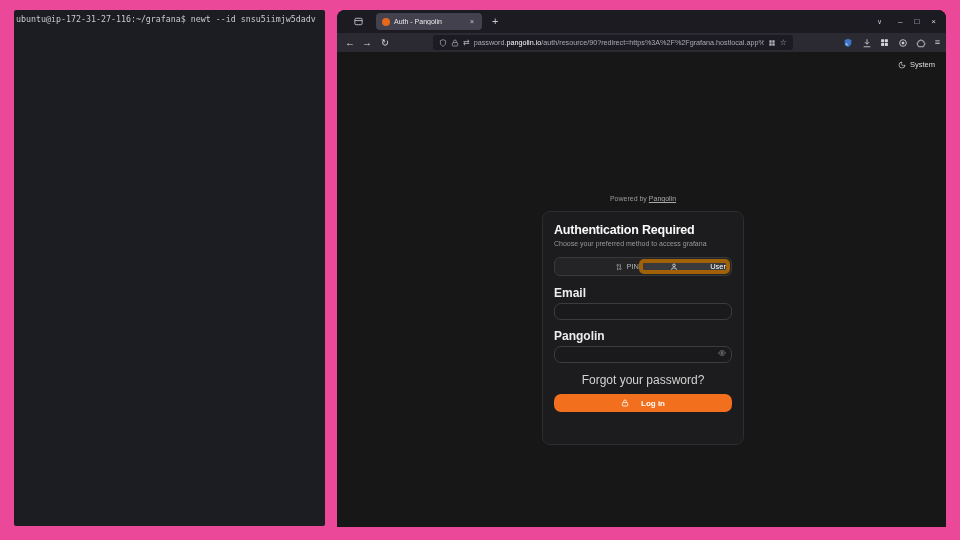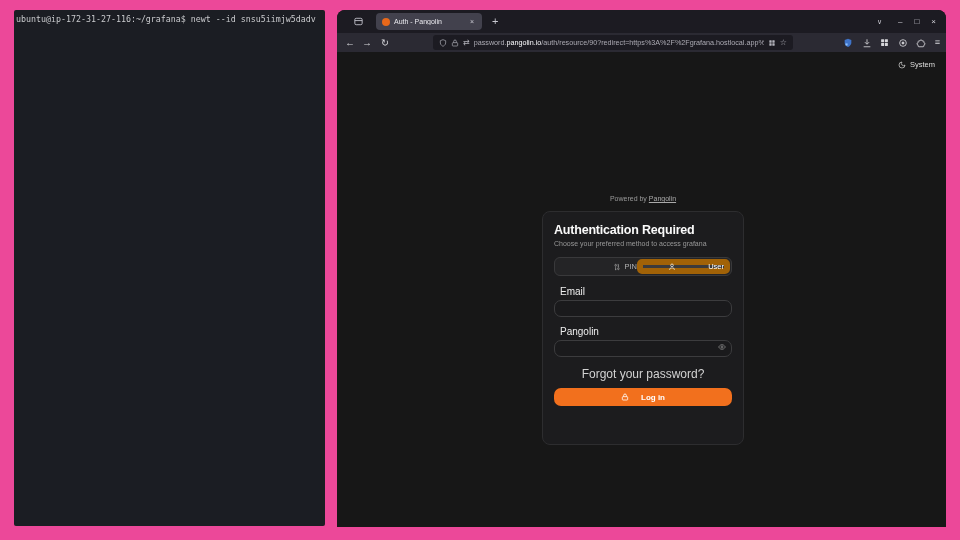--- a/index.html
+++ b/index.html
@@ -59,24 +59,24 @@
   .card { position:absolute; left:205px; top:159px; width:202px; height:234px;
           background:#1c1c1e; border:1px solid #2d2d2f; border-radius:8px;
           padding:11px; }
   .card-title { font-size:12.5px; font-weight:bold; color:#fafafa; letter-spacing:-0.2px; }
   .card-sub { margin-top:3px; font-size:7px; color:#989898; }
 
   .seg { margin-top:10px; height:19px; display:flex; background:#242426;
          border:1px solid #39393b; border-radius:6px; padding:1px; }
   .seg-item { flex:1; display:flex; align-items:center; justify-content:flex-end; gap:3px;
               font-size:7.5px; color:#b3b3b3; border-radius:5px; }
-  .seg-item.active { background:#3a3a3c; border:6px solid #a16207; color:#ffffff;gap:32px; }
-
-  .fld-label { display:block; margin-top:10px; font-size:10px; font-weight:normal;
-               color:#ededed;margin-left:6px; }
+  .seg-item.active { background:#3a3a3c; border:4px solid #a16207; color:#ffffff;gap:32px; }
+
+  .fld-label { display:block; margin-top:10px; font-size:12px; font-weight:bold;
+               color:#ededed; }
   .fld-label.pw { margin-top:9px; }
   .fld-input { margin-top:3px; width:100%; height:17px; background:#1a1a1c;
                border:1px solid #3c3c3e; border-radius:7px; color:#e5e5e5;
                font-size:8px; padding:0 6px; outline:none; }
   .pw-wrap { position:relative; }
   .eye { position:absolute; right:6px; top:6px; color:#9d9d9d; display:flex; }
 
   .forgot { margin-top:10px; text-align:center; font-size:12px; color:#d2d2d2; }
   .login { margin-top:7px; width:100%; height:18px; border:none; border-radius:7px;
            background:var(--accent,#f2701d); color:#fff; font-size:8px; font-weight:bold;

